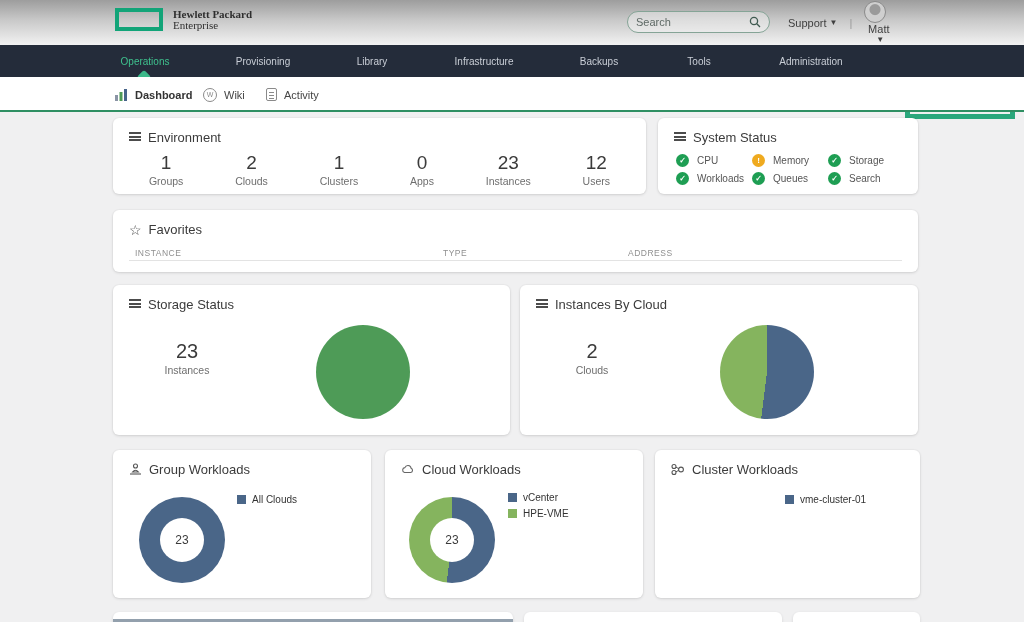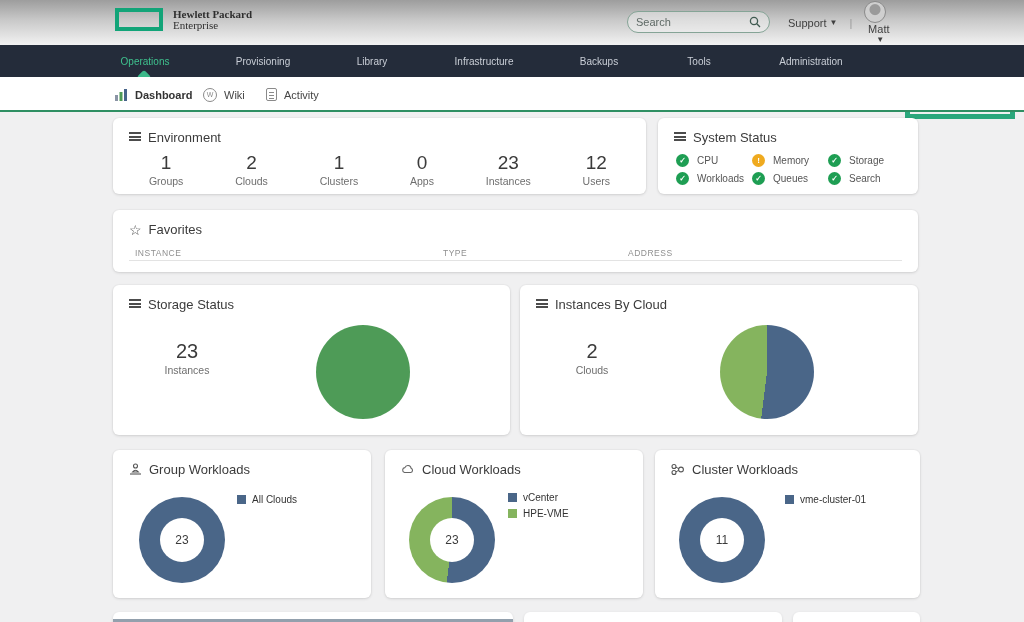--- a/index.html
+++ b/index.html
@@ -315,25 +315,20 @@
   <div class="card-title">
     <svg class="icon-svg" width="14" height="13" viewBox="0 0 14 13">
       <circle cx="3" cy="3.5" r="2" fill="none" stroke="#555" stroke-width="1.1"></circle>
       <circle cx="3" cy="9.5" r="2" fill="none" stroke="#555" stroke-width="1.1"></circle>
       <circle cx="10" cy="6.5" r="2.4" fill="none" stroke="#555" stroke-width="1.1"></circle>
       <line x1="5" y1="4.2" x2="7.8" y2="5.7" stroke="#555" stroke-width="1"></line>
       <line x1="5" y1="8.8" x2="7.8" y2="7.3" stroke="#555" stroke-width="1"></line>
     </svg>
     <span>Cluster Workloads</span>
   </div>
-  <div class="donut" style="left: 24px; top: 47px; width: 86px; height: 86px; background: conic-gradient(rgb(74, 102, 136) 0%, rgb(74, 102, 136) 100%);">
-    <div class="hole">
-        <span>11</span>
-      </div>
-  </div>
   <div class="legend" style="left:130px; top:44px">
     <div class="legend-item">
       <span class="swatch" style="background: rgb(74, 102, 136);"></span>
       <span>vme-cluster-01</span>
     </div>
   </div>
 </div>
 
 <div class="stub" style="left:113px; width:400px">
   <div class="stub-bar"></div>

